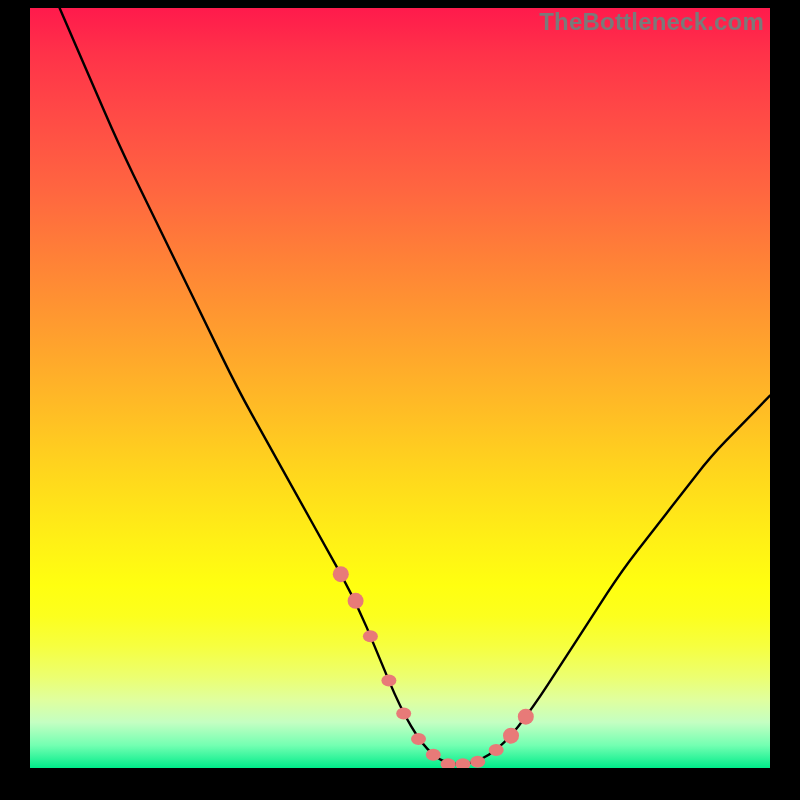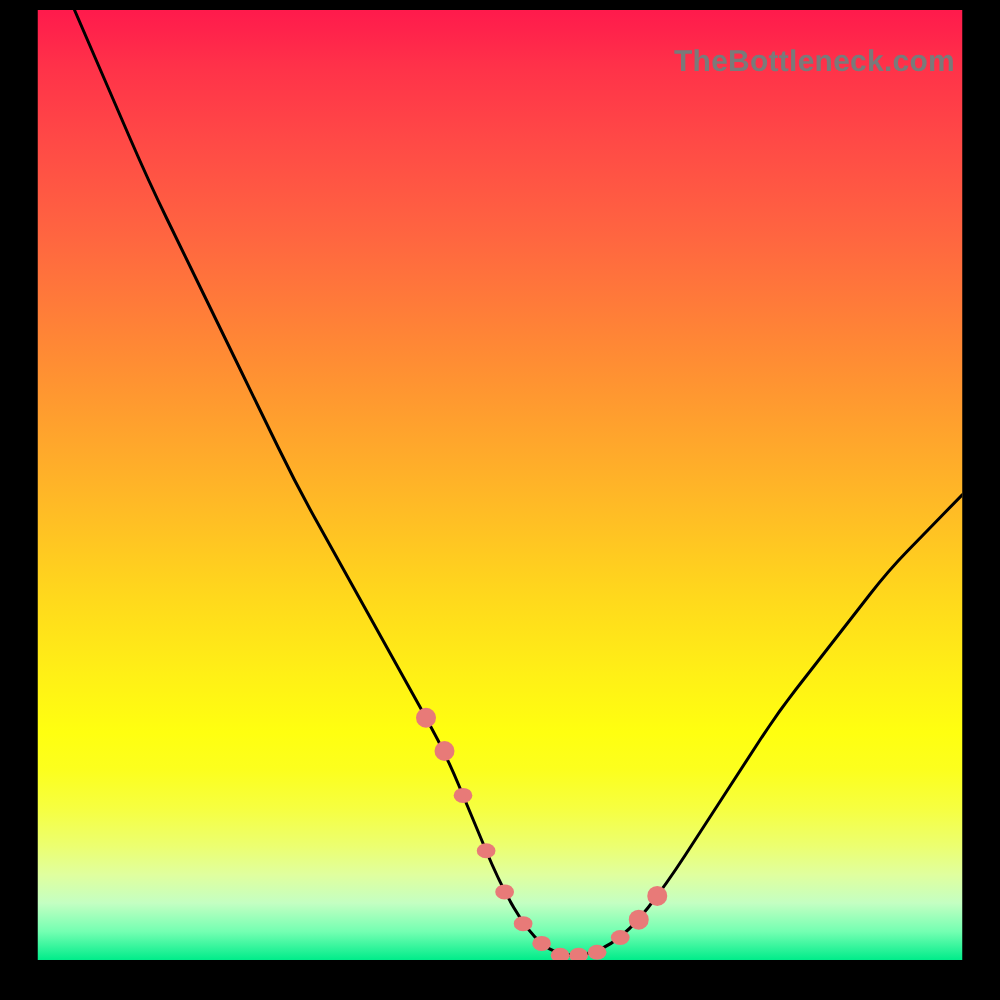--- a/index.html
+++ b/index.html
@@ -19,21 +19,21 @@
     #ffff10 76%,
     #fcff1e 80%,
     #f6ff40 84%,
     #ecff70 88%,
     #e0ff9e 91%,
     #c4ffc2 94%,
     #74ffb2 97%,
     #00ec8a 100%);
 }
 .watermark{position:absolute;right:36px;top:8px;font-family:Arial,Helvetica,sans-serif;
-  font-size:24px;font-weight:bold;color:#7a7a7a;letter-spacing:0.2px;margin-top:28px;}
+  font-size:24px;font-weight:bold;color:#7a7a7a;letter-spacing:0.2px;}
 svg.curve{position:absolute;left:0;top:0;width:740px;height:760px;}
 .beads{stroke:none;}
 </style>
 </head>
 <body>
 
 <div class="frame">
   <div class="plot">
     <div class="grad"></div>
     <svg class="curve" viewBox="0 0 740 760" preserveAspectRatio="none">

